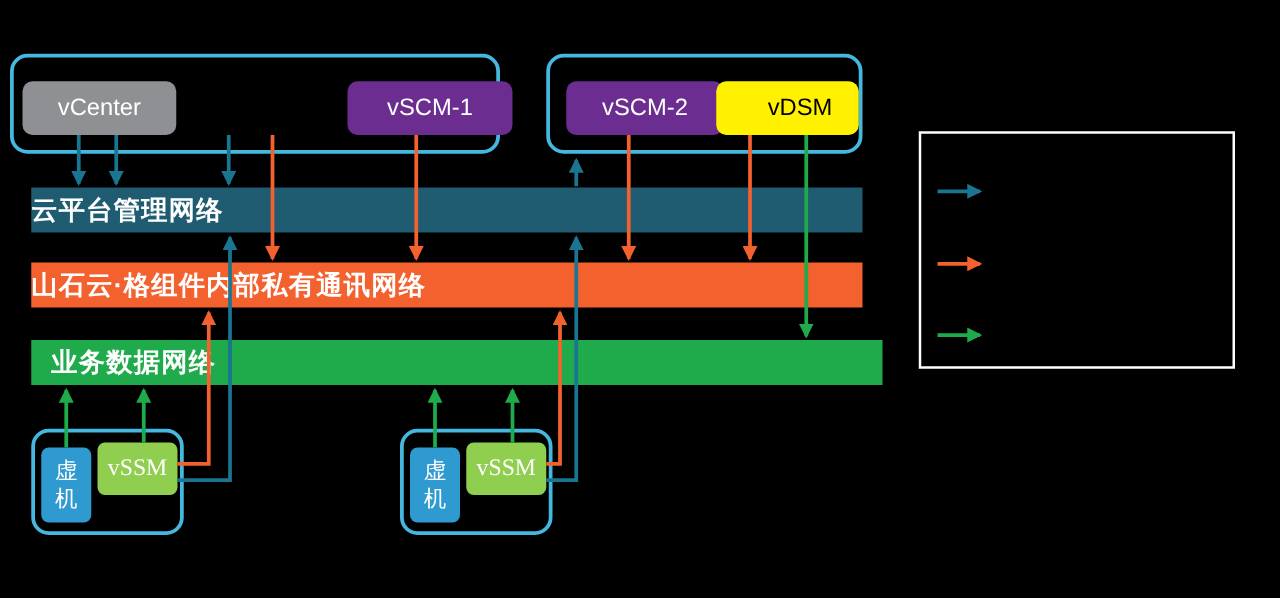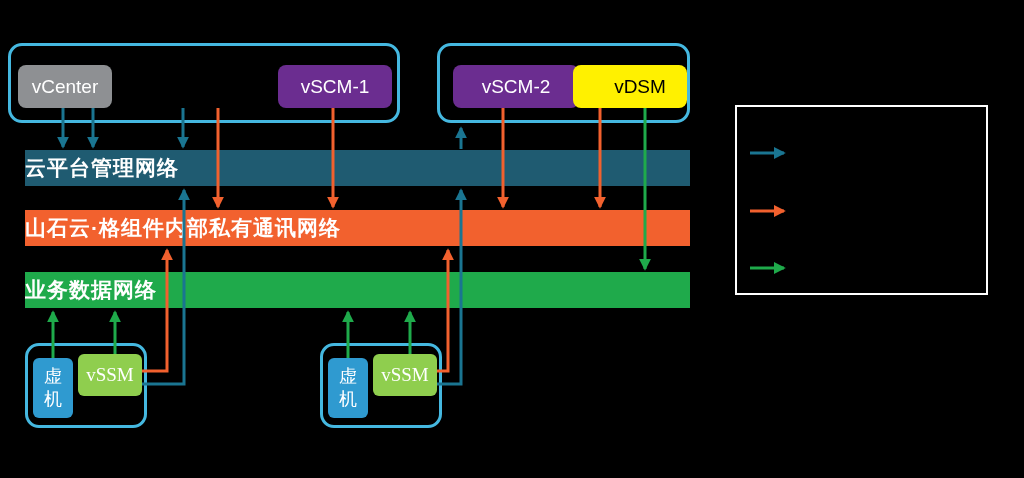--- a/index.html
+++ b/index.html
@@ -8,38 +8,38 @@
     font-family:"Liberation Sans","DejaVu Sans",sans-serif;
   }
   .group{position:absolute;border:3px solid var(--group_border);border-radius:14px;background:transparent;box-sizing:border-box;}
   .g-left{left:8px;top:43px;width:392px;height:80px;}
   .g-right{left:437px;top:43px;width:253px;height:80px;}
   .g-host1{left:25px;top:343px;width:122px;height:85px;}
   .g-host2{left:320px;top:343px;width:122px;height:85px;}
 
   .node{position:absolute;border-radius:8px;display:flex;align-items:center;justify-content:center;
         color:#fff;font-size:19px;font-weight:400;box-sizing:border-box;text-align:center;}
-  .n-vcenter{left:18px;top:65px;width:94px;height:43px;background:var(--vcenter_bg);}
+  .n-vcenter{left:18px;top:65px;width:123px;height:43px;background:var(--vcenter_bg);}
   .n-vsom{left:148px;top:65px;width:105px;height:43px;background:var(--vsom_bg);}
-  .n-vscm1{left:278px;top:65px;width:114px;height:43px;background:var(--vscm_bg);text-align:right;}
+  .n-vscm1{left:278px;top:65px;width:132px;height:43px;background:var(--vscm_bg);text-align:right;}
   .n-vscm2{left:453px;top:65px;width:126px;height:43px;background:var(--vscm_bg);}
   .n-vdsm{left:573px;top:65px;width:114px;height:43px;background:var(--vdsm_bg);color:#000;padding-left:20px;}
   .n-vm{width:40px;height:60px;background:var(--vm_bg);font-size:18px;line-height:1.3;
         padding:0 10px;word-break:break-all;border-radius:6px;}
   .n-vm1{left:33px;top:358px;}
   .n-vm2{left:328px;top:358px;}
   .n-vssm{width:64px;height:42px;background:var(--vssm_bg);border-radius:6px;font-family:Liberation Serif, serif;}
   .n-vssm1{left:78px;top:354px;}
   .n-vssm2{left:373px;top:354px;}
 
   .bar{position:absolute;left:25px;width:665px;height:36px;display:flex;align-items:center;
        color:var(--bar_text);font-weight:bold;font-size:21px;letter-spacing:1px;}
   .bar-management{top:150px;background:var(--management_bar);}
   .bar-private{top:210px;background:var(--private);}
-  .bar-business{top:272px;background:var(--business);}
+  .bar-business{top:272px;background:var(--business);padding-left:16px;}
 
   .legend{position:absolute;left:735px;top:105px;width:253px;height:190px;
           border:2px solid var(--legend_border);box-sizing:border-box;background:transparent;}
 
   .arrow-layer{position:absolute;left:0;top:0;width:1024px;height:478px;pointer-events:none;z-index:5;}
   .ln{fill:none;stroke-width:3;}
   .mgmt{stroke:var(--management_arrow);}
   .priv{stroke:var(--private);}
   .biz{stroke:var(--business);}
   .mkf-mgmt{fill:var(--management_arrow);}

